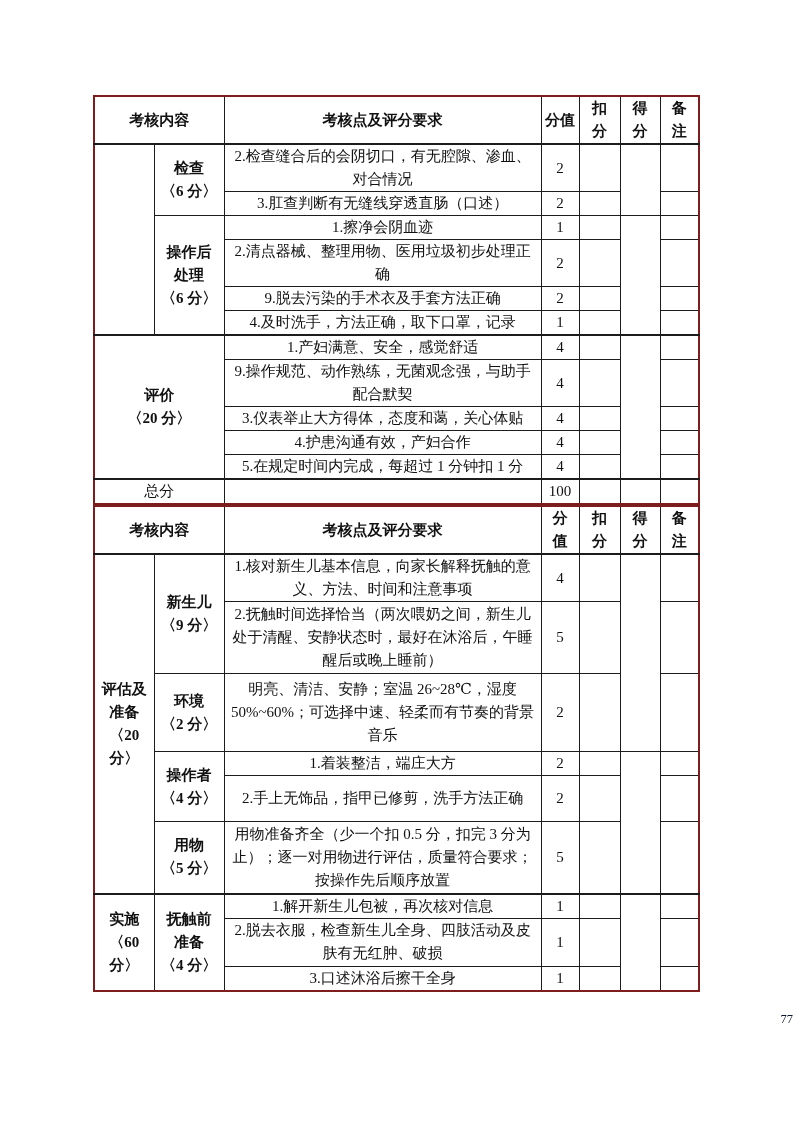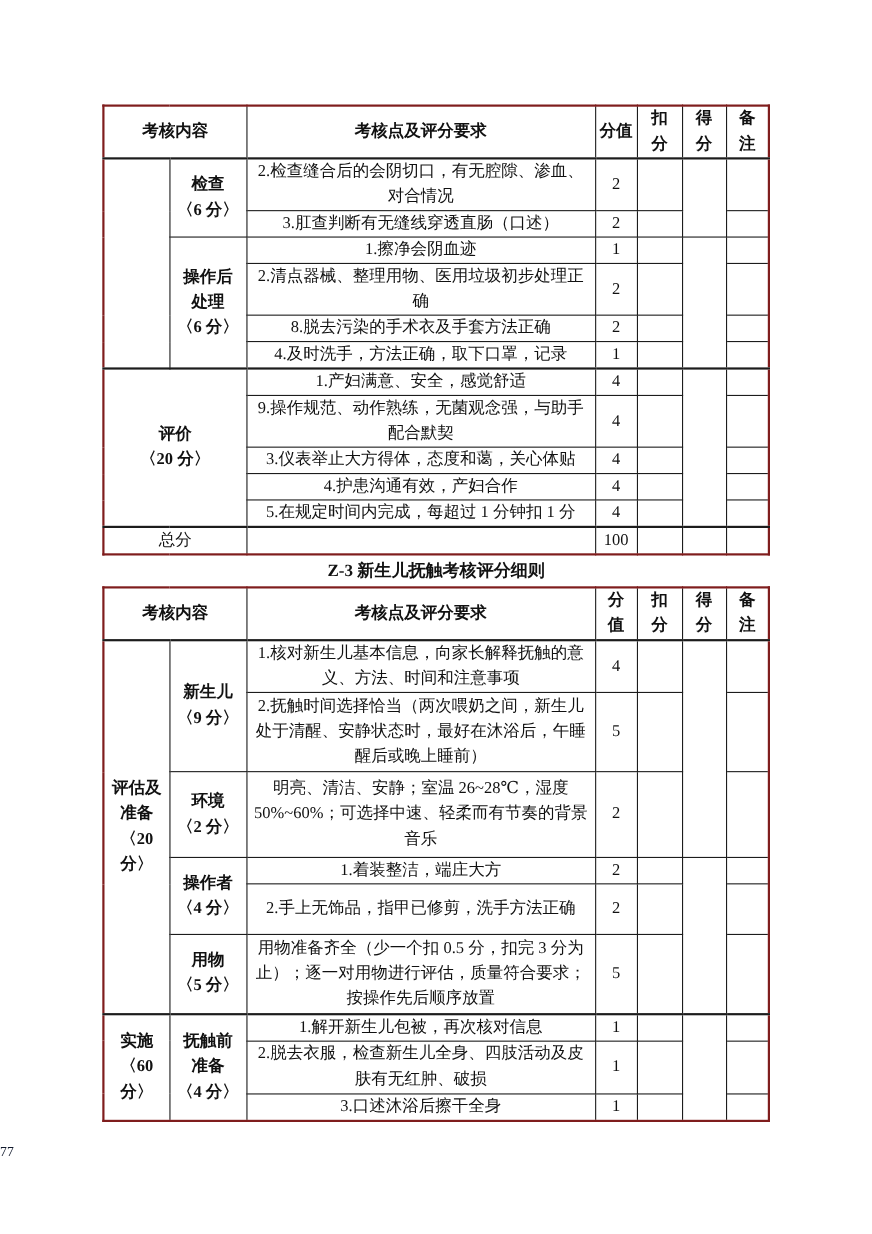--- a/index.html
+++ b/index.html
@@ -47,21 +47,21 @@
   tr.r78 { height: 78px; padding-left: 26px; } tr.r28 { height: 20px; }
   .section-title {
     width: 605px;
     margin: 5px auto 3px auto;
     text-align: center;
     font-weight: bold;
     font-size: 15.5px;
     line-height: 20px;
   }
   .page-number {
-    text-align: left;
+    text-align: right;
     margin-top: 20px;
     font-size: 12.5px;
     color: #0f172a;
   }
 </style>
 </head>
 <body>
 
 <div class="sheet">
 
@@ -115,21 +115,21 @@
         <td rowspan="4"></td>
         <td></td>
       </tr>
       <tr class="r47">
         <td class="req">2.清点器械、整理用物、医用垃圾初步处理正确</td>
         <td>2</td>
         <td></td>
         <td></td>
       </tr>
       <tr class="r23">
-        <td class="req">8.脱去污染的手术衣及手套方法正确</td>
+        <td class="req">9.脱去污染的手术衣及手套方法正确</td>
         <td>2</td>
         <td></td>
         <td></td>
       </tr>
       <tr class="r24">
         <td class="req">4.及时洗手，方法正确，取下口罩，记录</td>
         <td>1</td>
         <td></td>
         <td></td>
       </tr>
@@ -170,21 +170,20 @@
         <td colspan="2" class="total-label">总分</td>
         <td class="req"></td>
         <td>100</td>
         <td></td>
         <td></td>
         <td></td>
       </tr>
     </tbody>
   </table>
 
-  <div class="section-title">Z-3  新生儿抚触考核评分细则</div>
 
   <table class="score-table">
     <colgroup>
       <col class="c1">
         <col class="c2">
         <col class="c3">
         <col class="c4">
         <col class="c5">
         <col class="c6">
         <col class="c7">

